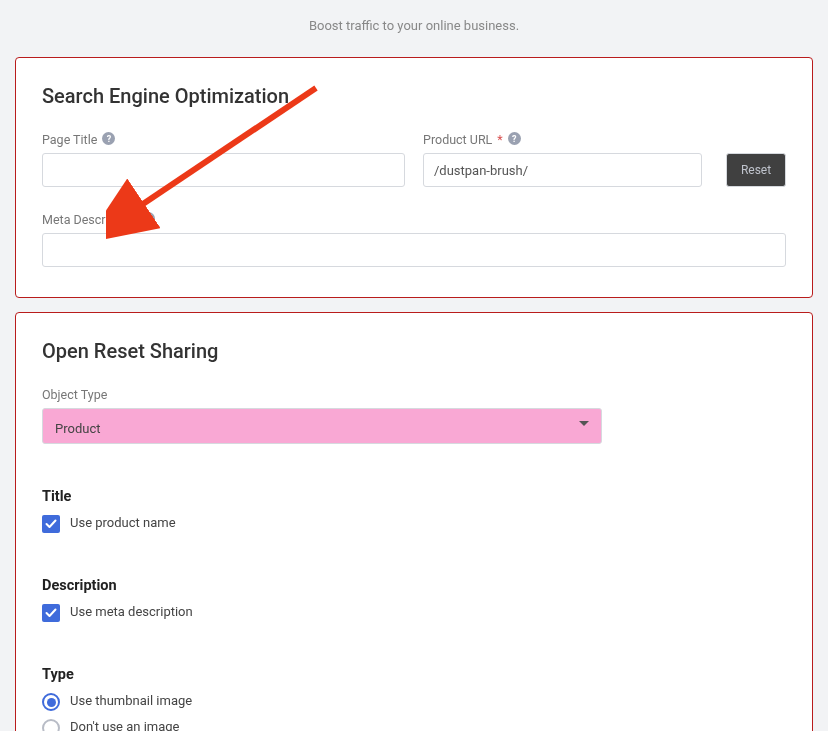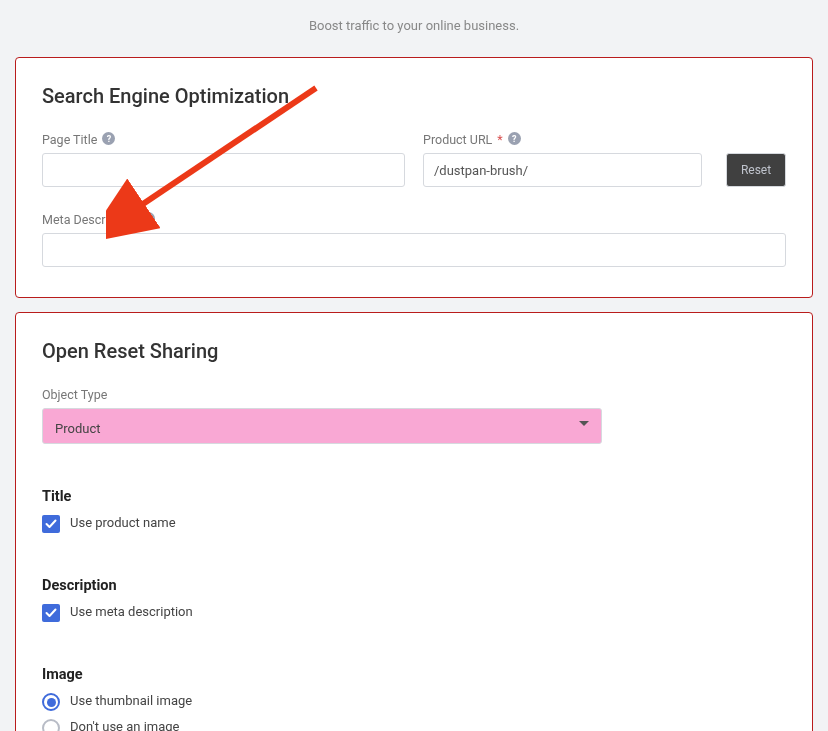--- a/index.html
+++ b/index.html
@@ -106,21 +106,21 @@
   <div class="sub-h">Description</div>
   <div class="chk-row">
     <div class="chkbox">
       <svg viewBox="0 0 12 12">
           <path d="M1.5 6 L4.5 9 L10.5 2.5" stroke="#fff" stroke-width="2" fill="none" stroke-linecap="round" stroke-linejoin="round"></path>
         </svg>
     </div>
     <span>Use meta description</span>
   </div>
 
-  <div class="sub-h">Image</div>
+  <div class="sub-h">Type</div>
   <div class="radio-row">
     <div class="radio sel"></div>
     <span>Use thumbnail image</span>
   </div>
   <div class="radio-row">
     <div class="radio"></div>
     <span>Don't use an image</span>
   </div>
 </div>
 

